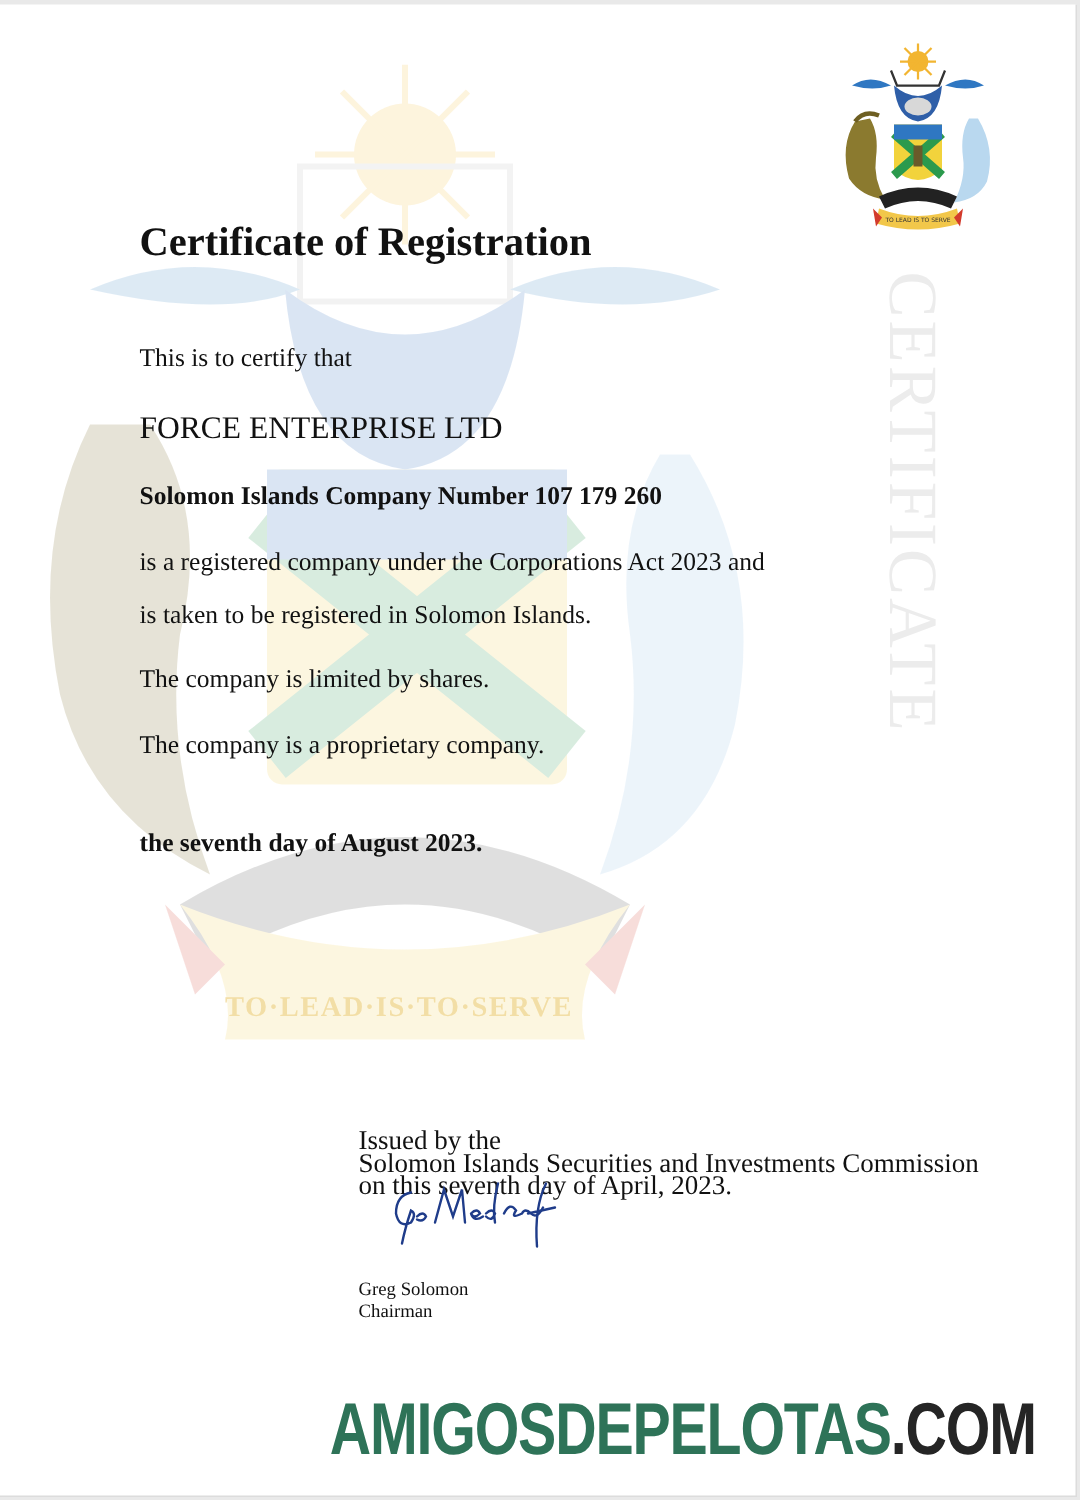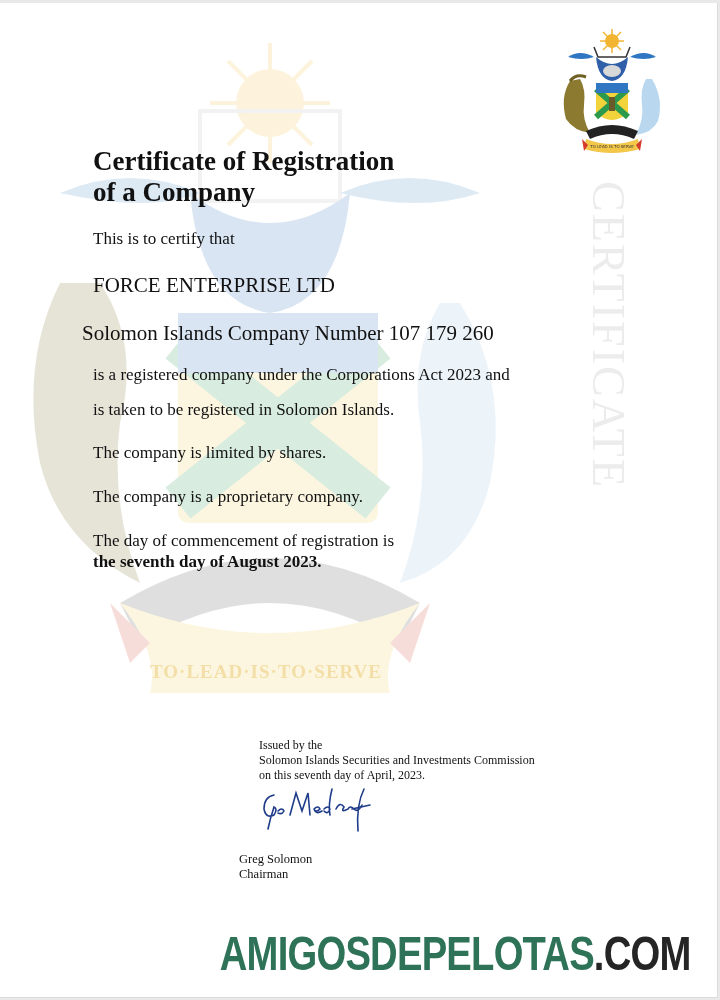--- a/index.html
+++ b/index.html
@@ -19,23 +19,23 @@
     }
     .vertical-word {
       position:absolute; left:583px; top:178px; width:50px; height:360px;
       writing-mode:vertical-rl; font-size:46px; letter-spacing:2px; color:#ececec;
       line-height:50px;
     }
     .crest { position:absolute; left:556px; top:24px; width:112px; height:132px; }
     .title { position:absolute; left:93px; top:143px; font-size:27px; font-weight:bold; line-height:31px; }
     .p { position:absolute; left:93px; font-size:17px; white-space:nowrap; }
     .company-name { position:absolute; left:93px; top:270px; font-size:21px; font-weight:normal; }
-    .company-number { position:absolute; left:82px; top:318px; font-size:21px; font-weight:normal; }
+    .company-number { position:absolute; left:93px; top:318px; font-size:17px; font-weight:bold; }
     b { font-weight:normal; }
-    .issued { position:absolute; left:239px; top:735px; font-size:12px; line-height:15px;margin-left:20px; }
+    .issued { position:absolute; left:239px; top:750px; font-size:18px; line-height:15px; }
     .signature { position:absolute; left:258px; top:782px; width:120px; height:48px; }
     .signer { position:absolute; left:239px; top:849px; font-size:12.5px; line-height:15px; }
     .brand {
       position:absolute; right:26px; top:922px; font-family:"Liberation Sans","DejaVu Sans",sans-serif;
       font-weight:bold; font-size:49px; letter-spacing:-1px; transform:scaleX(0.78); transform-origin:right center;
       white-space:nowrap; line-height:56px;
     }
     .brand .a { color:#2e7358; }
     .brand .b { color:#252525; }
   </style>
@@ -93,39 +93,37 @@
     <path d="M96 52 Q108 72 102 94 Q96 106 80 108 Q88 92 86 78 Q84 62 90 52Z" fill="#b9d8ef"></path>
     <path d="M30 104 Q56 92 82 104 L78 112 Q56 102 34 112Z" fill="#222"></path>
     <path d="M30 112 Q56 122 82 112 L84 122 Q56 130 28 122Z" fill="#f2c74a"></path>
     <path d="M26 112 L32 118 L28 124Z" fill="#d33b2c"></path>
     <path d="M86 112 L80 118 L84 124Z" fill="#d33b2c"></path>
     <text x="56" y="121" font-size="4" text-anchor="middle" fill="#333" font-family="DejaVu Sans, sans-serif">TO LEAD IS TO SERVE</text>
   </svg>
 
   <div class="title">
     <div>Certificate of Registration</div>
-    <div>of a Company</div>
   </div>
 
   <div class="p" style="top:226px;">This is to certify that</div>
   <div class="company-name">FORCE ENTERPRISE LTD</div>
   <div class="company-number">Solomon Islands Company Number 107 179 260</div>
 
   <div class="p" style="top:362px;">is a registered company under the Corporations Act 2023 and</div>
   <div class="p" style="top:397px;">is taken to be registered in Solomon Islands.</div>
 
   <div class="p" style="top:440px;">
     <span>The company </span><b>is limited by shares.</b>
   </div>
 
   <div class="p" style="top:484px;">
     <span>The company is a </span><b>proprietary</b><span> company.</span>
   </div>
 
-  <div class="p" style="top:528px;">The day of commencement of registration is</div>
   <div class="p" style="top:549px; font-weight:bold;">the seventh day of August 2023.</div>
 
   <div class="issued">
     <div>Issued by the</div>
     <div>Solomon Islands Securities and Investments Commission</div>
     <div>on this seventh day of April, 2023.</div>
   </div>
 
   <svg class="signature" viewBox="0 0 120 48">
     <g fill="none" stroke="#1f3c8a" stroke-width="1.6" stroke-linecap="round">

